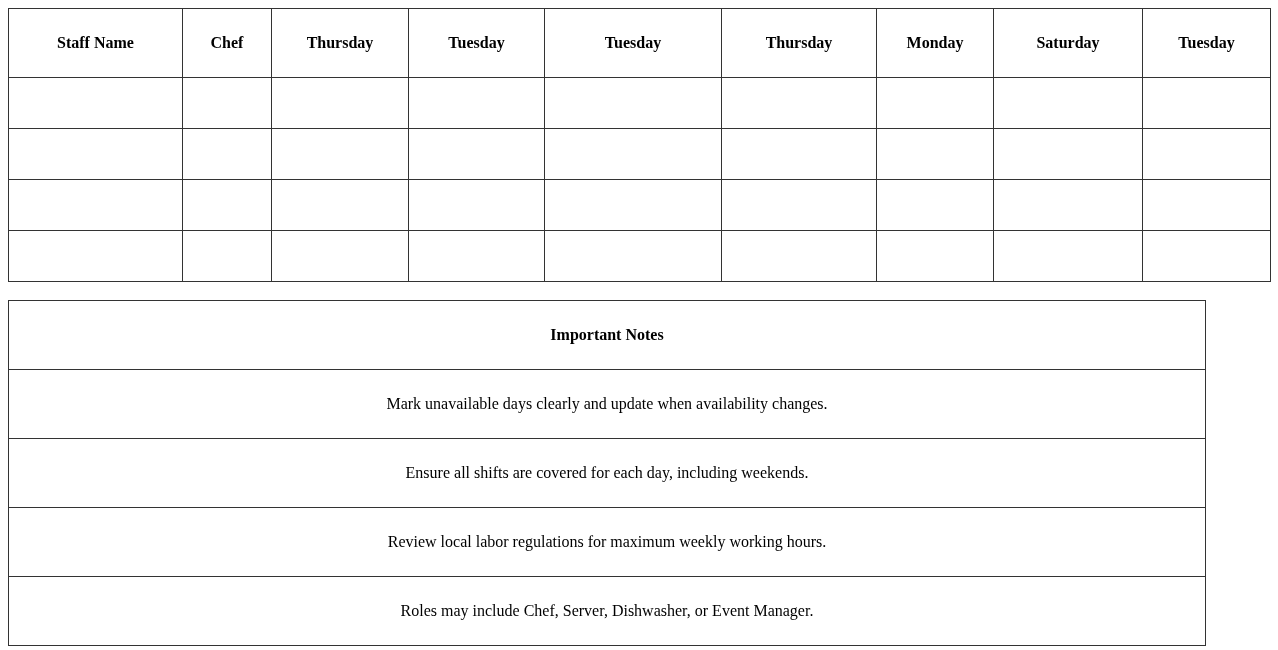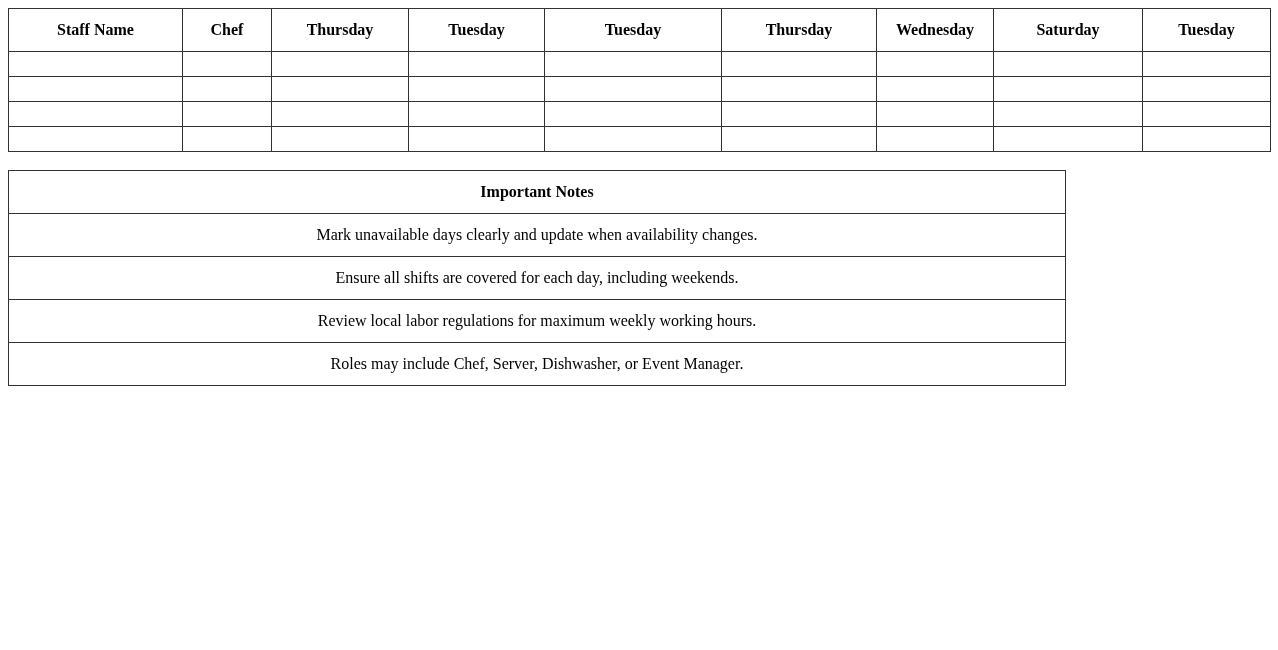--- a/index.html
+++ b/index.html
@@ -1,19 +1,19 @@
 <!DOCTYPE html>
 <html><head>
   <meta charset="utf-8">
   <style>
     html, body { margin: 0; padding: 0; background: #ffffff; }
     body { width: 1278px; height: 650px; font-family: "Liberation Serif", serif; color: #000; font-size: 16px; }
     .wrap { padding: 8px; }
-    table { border-collapse: collapse; width: 1058px; table-layout: fixed; }
-    td, th { border: 1px solid #333; padding: 4px; text-align: center; }
+    table { border-collapse: collapse; width: 1198px; table-layout: fixed; }
+    td, th { border: 1px solid #333; padding: 17px; text-align: center; }
     .schedule th { height: 34px; font-weight: bold; font-size: 16px; }
     .schedule td { height: 16px; }
     .notes { margin-top: 18px; }
     .notes th, .notes td { height: 34px; font-size: 16px; }
     .notes th { font-weight: bold; }
   </style>
 </head>
 <body>
 
 <div class="wrap">
@@ -30,21 +30,21 @@
         <col style="width:128px">
     </colgroup>
     <thead>
       <tr>
         <th>Staff Name</th>
         <th>Chef</th>
         <th>Thursday</th>
         <th>Tuesday</th>
         <th>Tuesday</th>
         <th>Thursday</th>
-        <th>Wednesday</th>
+        <th>Monday</th>
         <th>Saturday</th>
         <th>Tuesday</th>
       </tr>
     </thead>
     <tbody>
       <tr>
         <td></td>
         <td></td>
         <td></td>
         <td></td>

